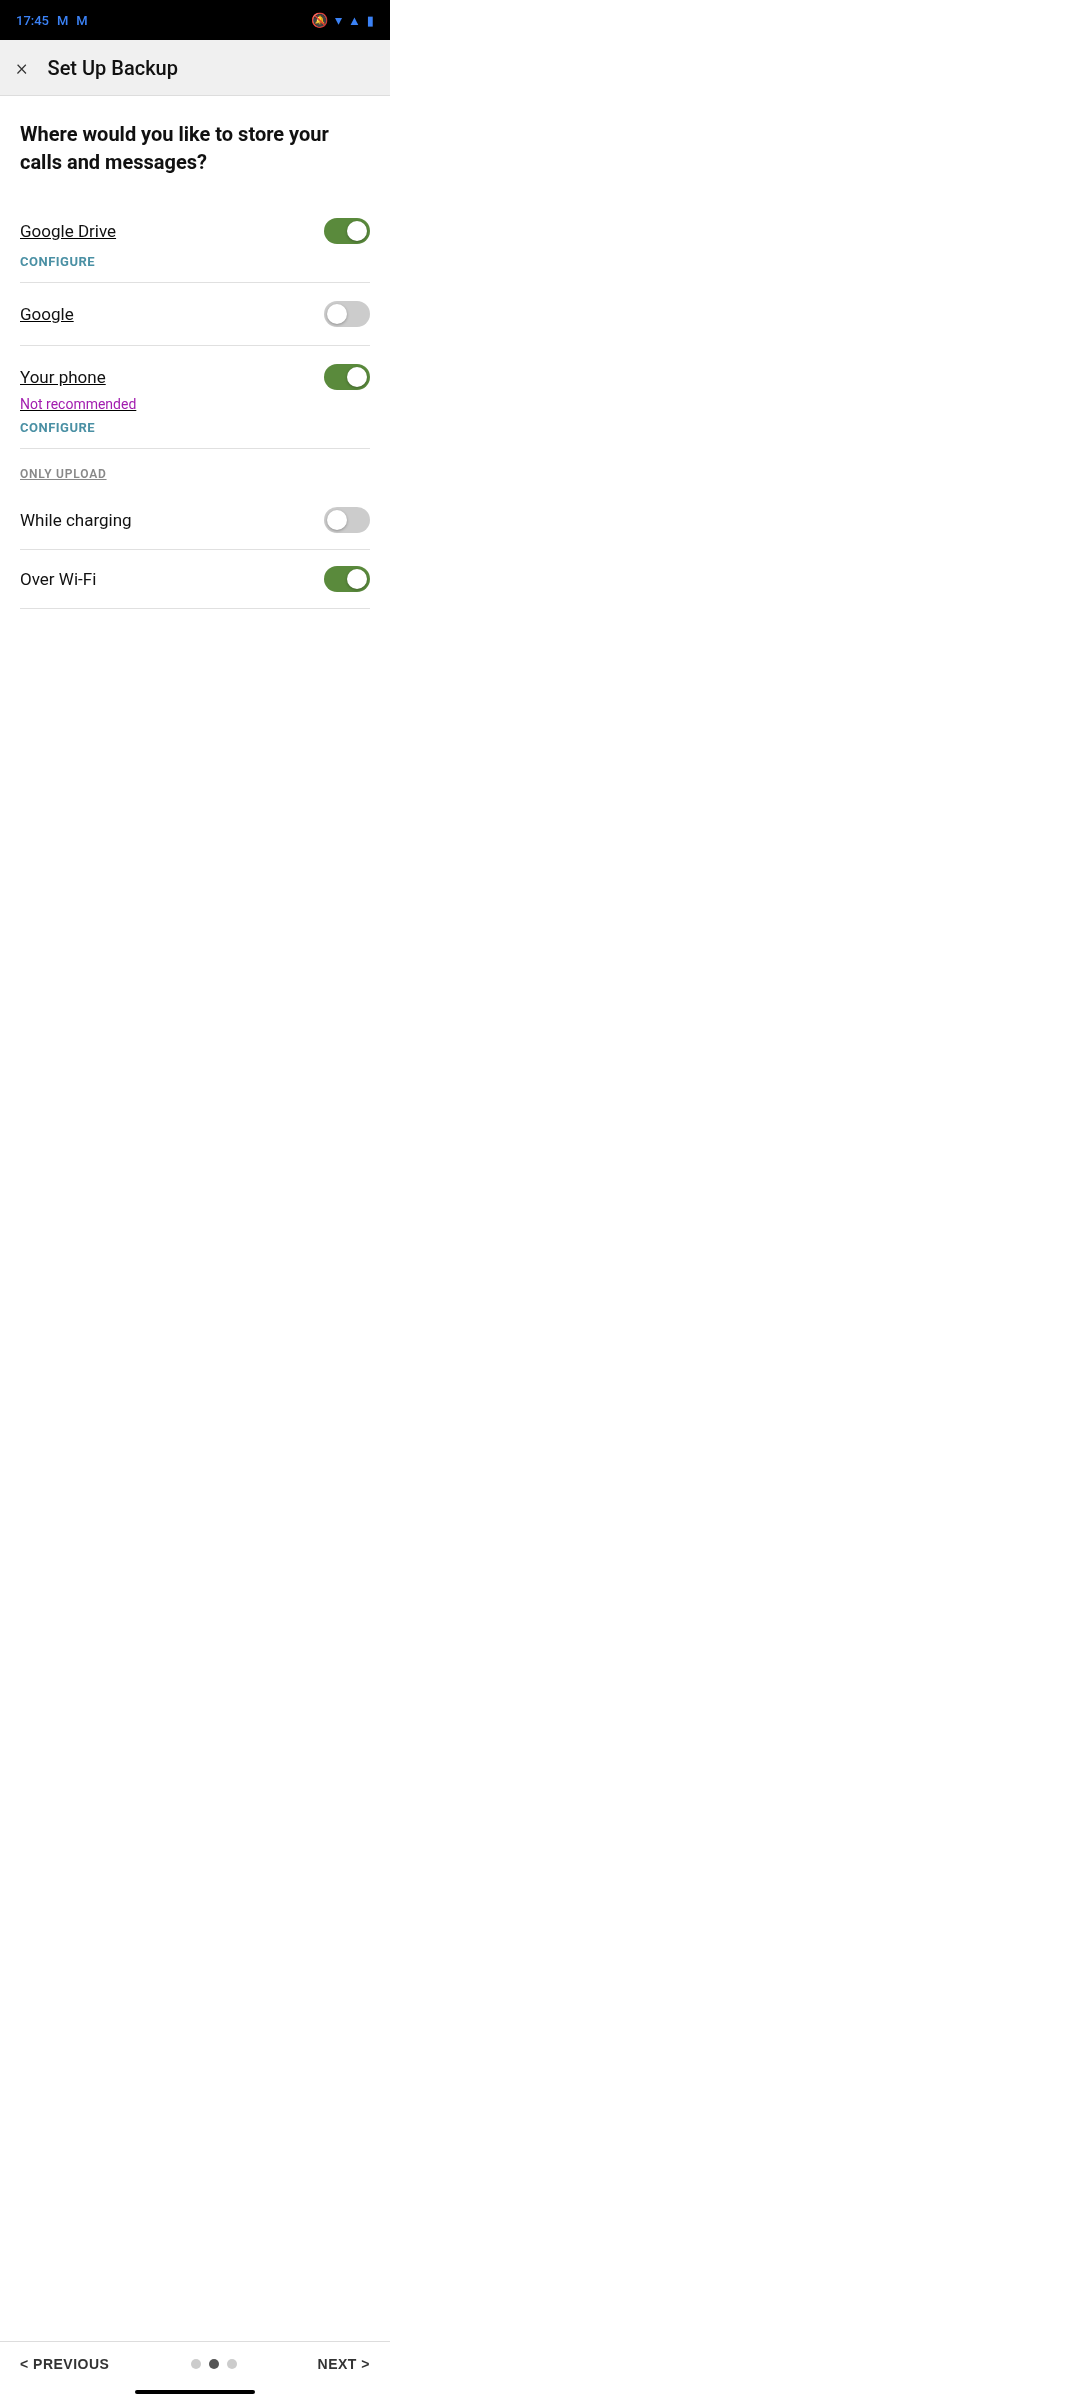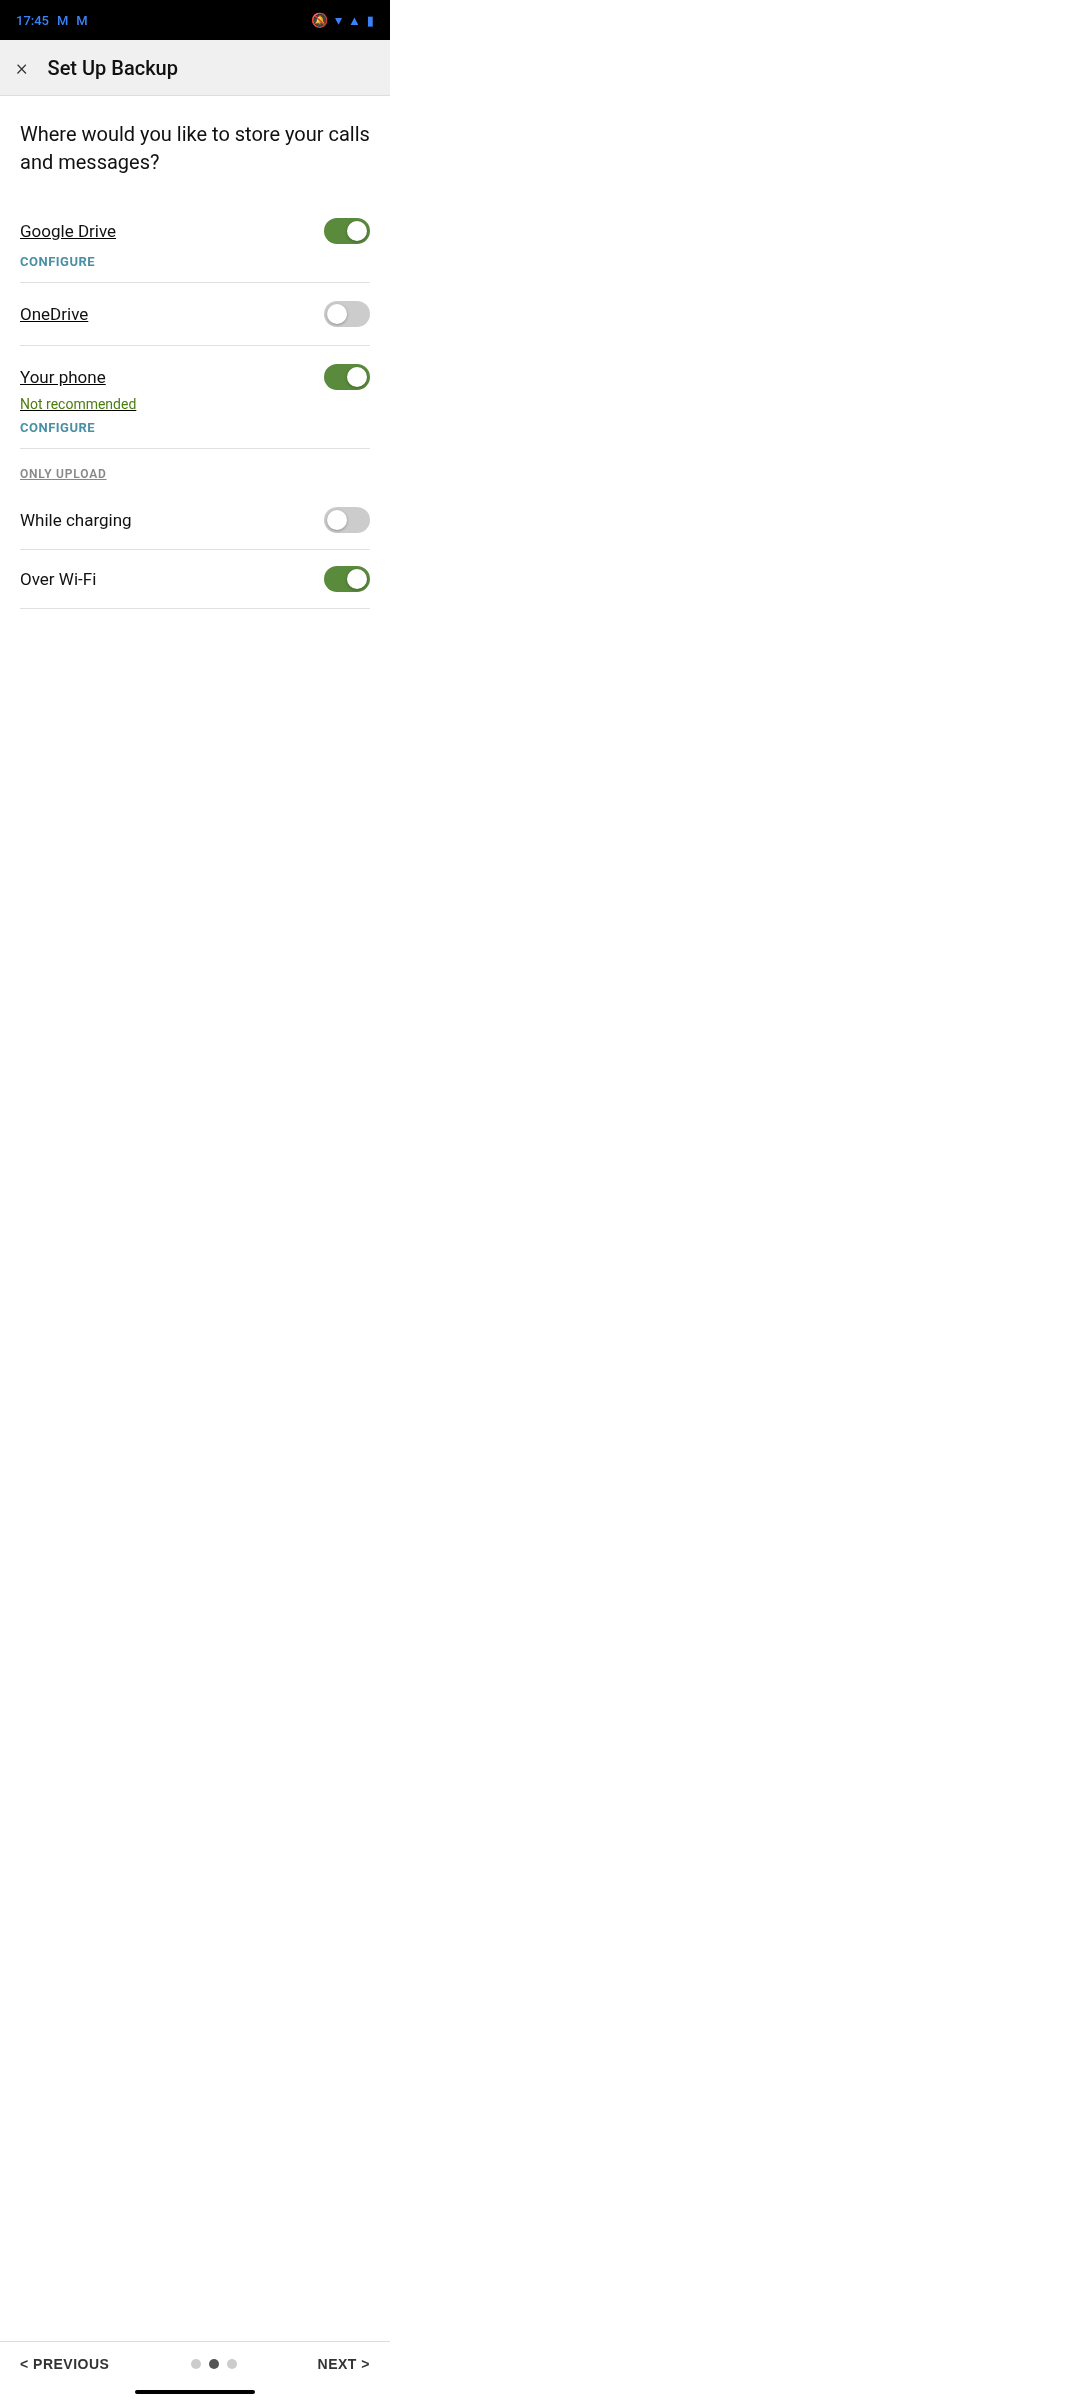--- a/index.html
+++ b/index.html
@@ -61,41 +61,42 @@
     
     .content {
       padding: 24px 20px 0;
     }
 
     .page-question {
       font-size: 20px;
       color: #111;
       line-height: 1.4;
       margin-bottom: 24px;
+      font-weight: bold;
     }
 
     
     .storage-item {
       padding: 18px 0 12px;
       border-bottom: 1px solid #e0e0e0;
       text-decoration: underline;
     }
     .storage-item-row {
       display: flex;
       justify-content: space-between;
       align-items: center;
       margin-bottom: 6px;
     }
     .storage-item-label {
       font-size: 17px;
       color: #111;
     }
     .storage-item-sublabel {
       font-size: 14px;
-      color: #4d7c0f;
+      color: #a21caf;
       margin-bottom: 4px;
     }
     .configure-link {
       font-size: 13px;
       font-weight: 700;
       color: #4a90a4;
       letter-spacing: 0.5px;
       cursor: pointer;
       margin-top: 4px;
       display: inline-block;
@@ -236,21 +237,21 @@
         <div class="toggle-track on">
           <div class="toggle-thumb"></div>
         </div>
       </label>
     </div>
     <span class="configure-link">CONFIGURE</span>
   </div>
 
   <div class="storage-item">
     <div class="storage-item-row">
-      <span class="storage-item-label">OneDrive</span>
+      <span class="storage-item-label">Google</span>
       <label class="toggle">
         <div class="toggle-track off">
           <div class="toggle-thumb"></div>
         </div>
       </label>
     </div>
   </div>
 
 
   <div class="storage-item">

